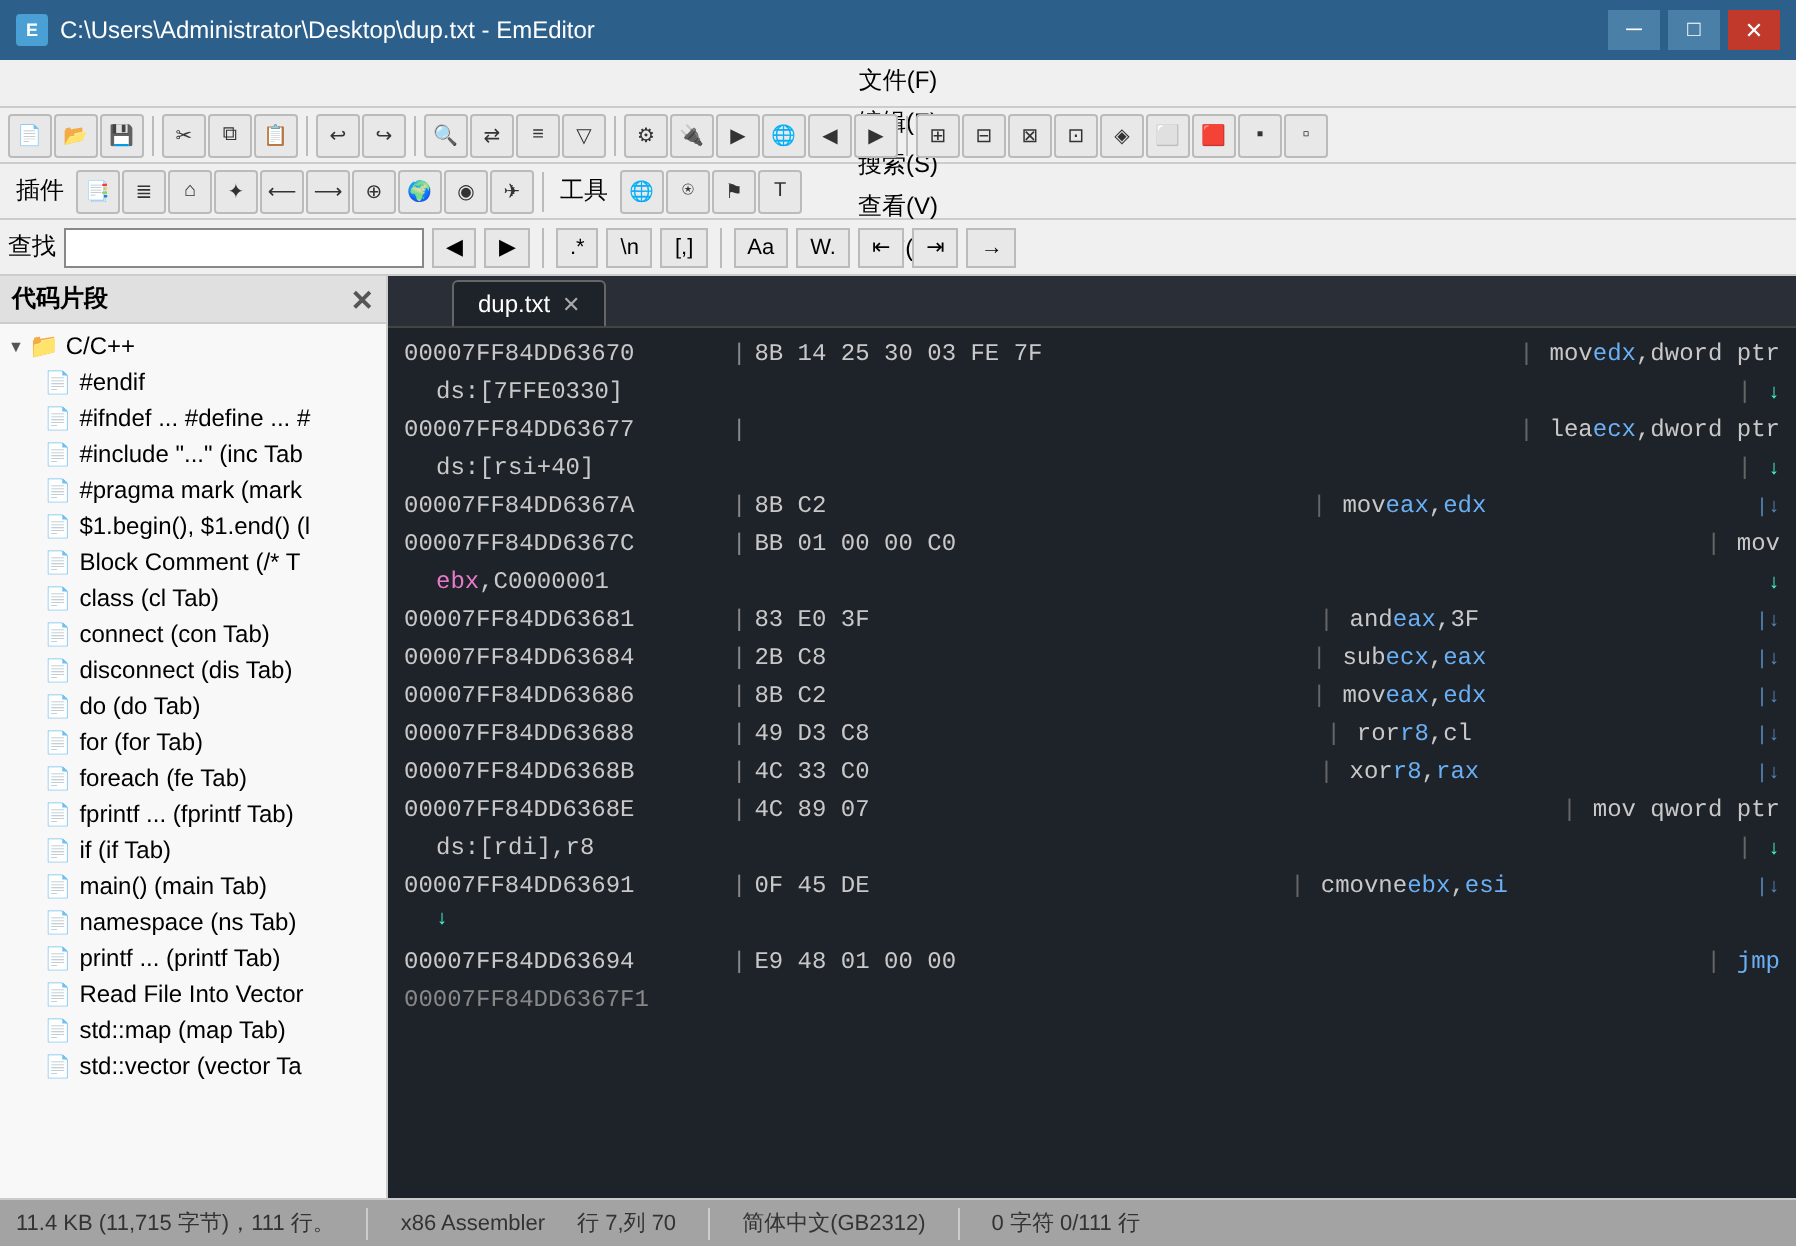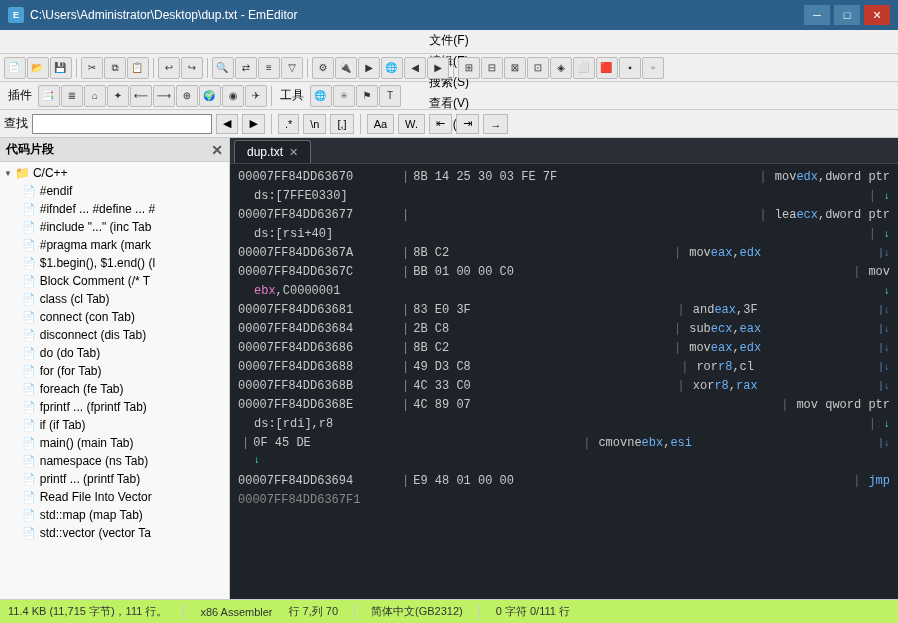--- a/index.html
+++ b/index.html
@@ -128,21 +128,21 @@
     }
 
     
     #main-area {
       display: flex;
       height: calc(623px - 30px - 24px - 28px - 28px - 28px - 24px);
     }
 
     
     #sidebar {
-      width: 230px;
+      width: 194px;
       background: #f8f8f8;
       border-right: 1px solid #ccc;
       display: flex;
       flex-direction: column;
       overflow: hidden;
     }
     #sidebar-header {
       background: #e0e0e0;
       padding: 3px 6px;
       display: flex;
@@ -210,20 +210,21 @@
       cursor: pointer;
       border-radius: 3px 3px 0 0;
       display: flex;
       align-items: center;
       gap: 6px;
     }
     .editor-tab.active {
       background: #1e2229;
       color: #fff;
       border-color: #666;
+      margin-left: 28px;
     }
     .tab-close { color: #aaa; font-size: 11px; cursor: pointer; }
     #editor-content {
       flex: 1;
       overflow-y: auto;
       padding: 4px 8px;
       font-family: 'Consolas', 'Courier New', monospace;
       font-size: 12px;
       color: #c8c8c8;
       background: #1e2229;
@@ -249,21 +250,21 @@
       color: #5588bb;
       display: inline-block;
       margin-left: 4px;
       font-size: 10px;
     }
     .cyan-arrow { color: #4fc; font-size: 10px; }
 
     
     #status-bar {
       height: 24px;
-      background: #bef264;
+      background: #a3a3a3;
       border-top: 1px solid #ccc;
       display: flex;
       align-items: center;
       padding: 0 8px;
       font-size: 11px;
       gap: 16px;
       color: #333;
     }
     .status-sep {
       width: 1px; height: 16px; background: #ccc;
@@ -638,20 +639,21 @@
       </div>
 
       <div class="asm-line">
         <span class="asm-addr" style="padding-left:16px;">ds:[rdi],r8</span>
         <span style="flex:1"></span>
         <span class="asm-pipe"> |</span>
         <span class="cyan-arrow">↓</span>
       </div>
 
       <div class="asm-line">
+        <span class="asm-addr">00007FF84DD63691</span>
         <span class="asm-sep"> | </span>
         <span class="asm-bytes">0F 45 DE</span>
         <span style="flex:1"></span>
         <span class="asm-pipe"> | </span>
         <span class="asm-mnemonic"> cmovne </span>
         <span class="kw-reg-blue">ebx</span>
         <span class="asm-mnemonic">,</span>
         <span class="kw-reg-blue">esi</span>
         <span style="flex:1"></span>
         <span class="scroll-indicator">|↓</span>

